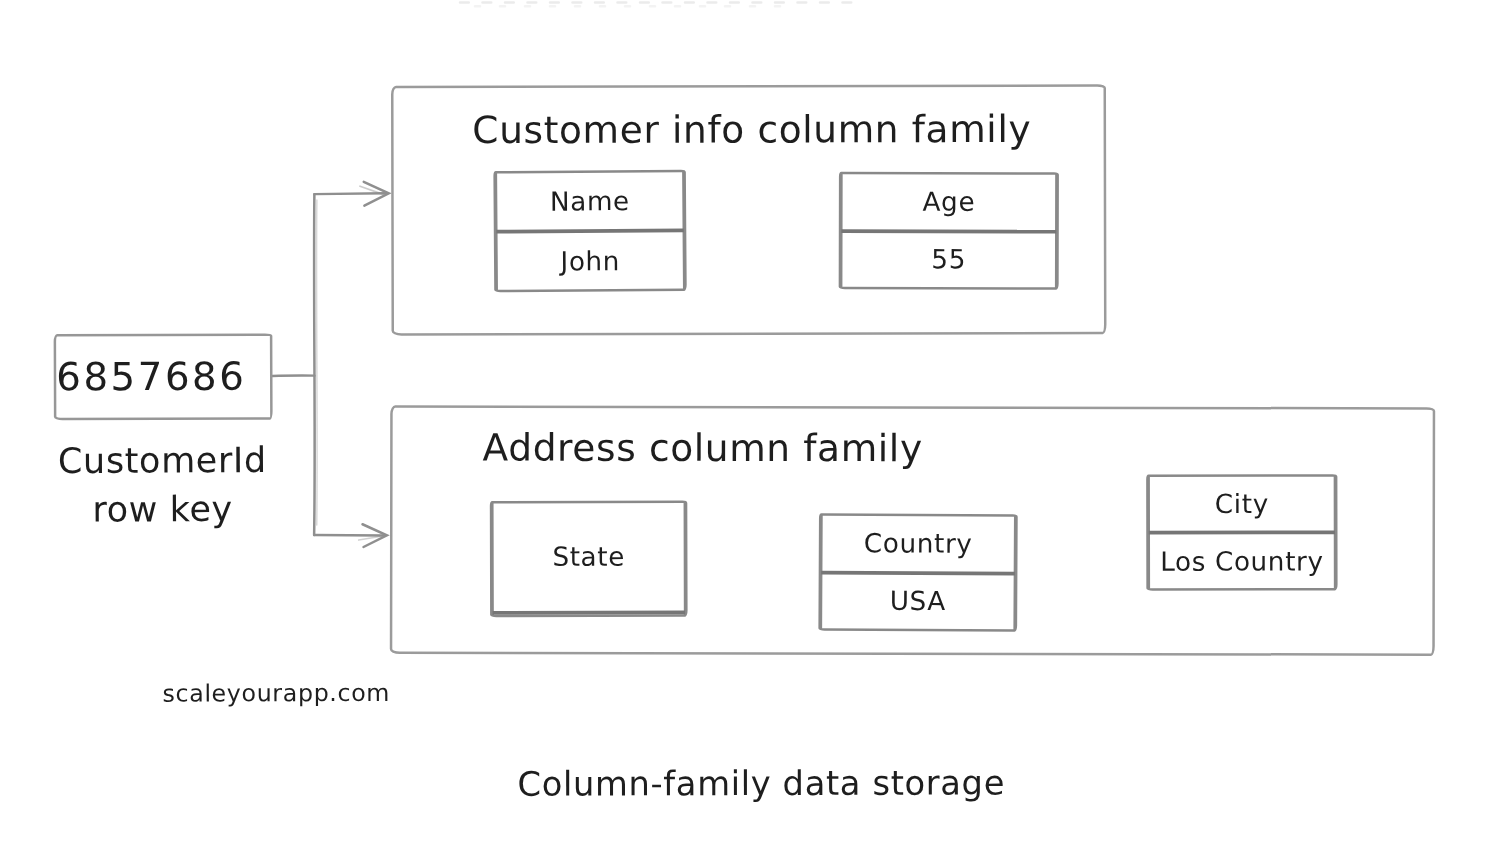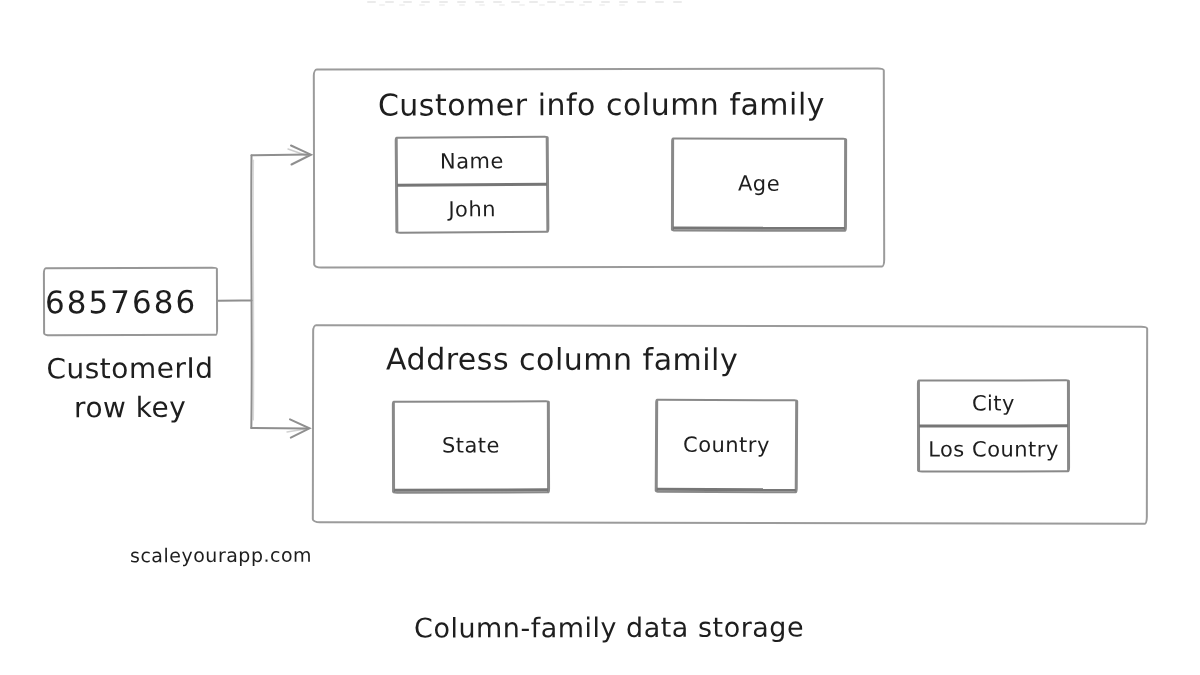--- a/index.html
+++ b/index.html
@@ -100,21 +100,21 @@
   }
   .mini-divider {
     height: 0;
     border-top: 3px solid var(--divider);
     margin: 0 -1px;
   }
   
   .t-name    { left: 80px;  top: 66px; width: 154px; height: 97px; transform: rotate(-0.3deg); }
   .t-age     { left: 340px; top: 68px; width: 176px; height: 94px; transform: rotate(0.25deg); margin-left: 16px; }
   .t-state   { left: 78px;  top: 74px; width: 158px; height: 93px; transform: rotate(-0.25deg); justify-content: flex-end; }
-  .t-country { left: 341px; top: 72px; width: 143px; height: 94px; transform: rotate(0.2deg); }
+  .t-country { left: 341px; top: 84px; width: 159px; height: 94px; transform: rotate(0.2deg); }
   .t-city    { left: 603px; top: 52px; width: 153px; height: 93px; transform: rotate(-0.2deg); }
   .watermark {
     position: absolute;
     left: 130px; top: 544px;
     font-size: 19px;
     letter-spacing: 0.5px;
     transform: rotate(-0.2deg);
   }
   .caption {
     position: absolute;
@@ -167,34 +167,36 @@
 
     <div class="mini-table t-name">
       <div class="mini-cell">Name</div>
       <div class="mini-divider"></div>
       <div class="mini-cell">John</div>
     </div>
 
     <div class="mini-table t-age">
       <div class="mini-cell">Age</div>
       <div class="mini-divider"></div>
+      <div class="mini-cell">55</div>
     </div>
   </div>
 
   <div class="sketch-box family-address">
     <div class="family-title">Address column family</div>
 
     <div class="mini-table t-state">
       <div class="mini-cell">State</div>
       <div class="mini-divider"></div>
     </div>
 
     <div class="mini-table t-country">
       <div class="mini-cell">Country</div>
       <div class="mini-divider"></div>
+      <div class="mini-cell">USA</div>
     </div>
 
     <div class="mini-table t-city">
       <div class="mini-cell">City</div>
       <div class="mini-divider"></div>
       <div class="mini-cell">Los Country</div>
     </div>
   </div>
 
   <div class="watermark">scaleyourapp.com</div>

